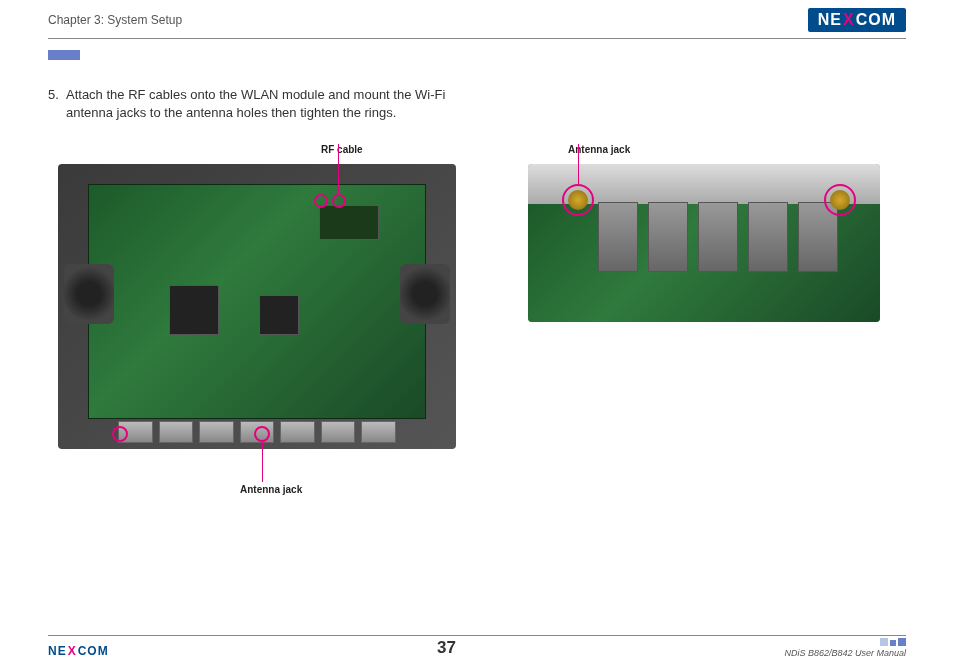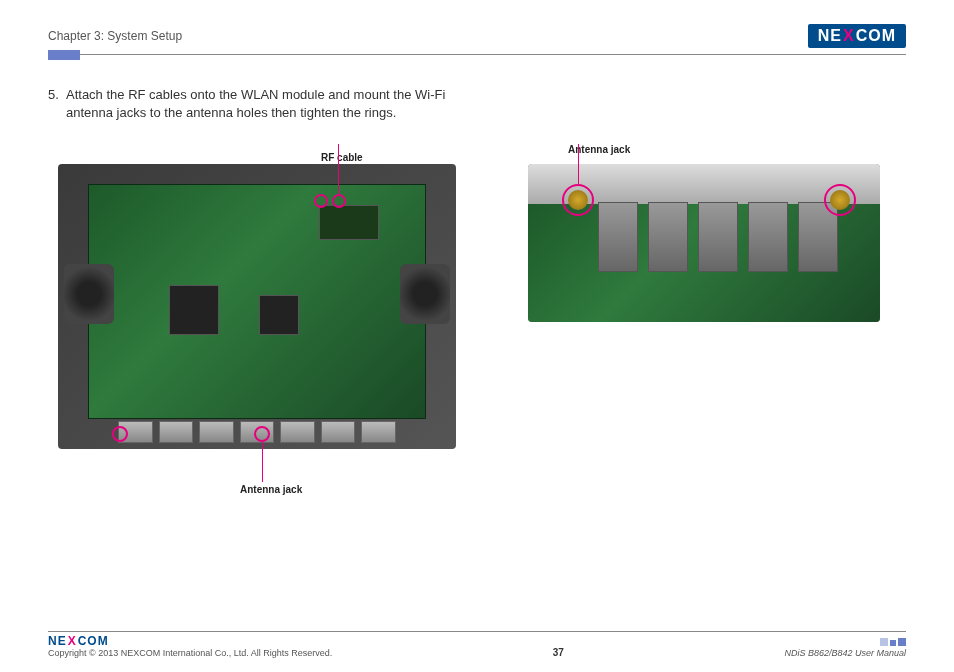--- a/index.html
+++ b/index.html
@@ -8,21 +8,21 @@
     height: 672px;
     font-family: "Segoe UI", Arial, sans-serif;
     background: #fff;
     position: relative;
     color: #333;
   }
   .page {
     position: relative;
     width: 100%;
     height: 100%;
-    padding: 22px 48px 0 48px;
+    padding: 6px 48px 0 48px;
   }
   .header {
     display: flex;
     justify-content: space-between;
     align-items: center;
     height: 28px;
   }
   .chapter {
     font-size: 12px;
     color: #555;
@@ -114,21 +114,21 @@
   .callout-circle {
     position: absolute;
     border: 2px solid #e6007e;
     border-radius: 50%;
   }
   .callout-line {
     position: absolute;
     background: #e6007e;
     width: 1px;
   }
-  .label-rf { left: 273px; top: 66px; }
+  .label-rf { left: 273px; top: 58px; }
   .label-aj-top { left: 520px; top: 58px; }
   .label-aj-bottom { left: 192px; top: 398px; }
   .fig2 .chassis {
     position:absolute; left:0; top:0; right:0; height:40px;
     background: linear-gradient(#ddd,#aaa);
   }
   .fig2 .pcb2 {
     position:absolute; left:0; top:40px; right:0; bottom:0;
     background: linear-gradient(135deg,#1d5a2a,#2f7a3d 40%,#1a4a26);
   }
@@ -161,21 +161,21 @@
   }
   .footer-logo {
     font-weight:bold;
     font-size:12px;
     color:#004c8c;
     letter-spacing:1px;
     display:inline-flex;
     align-items:center;
   }
   .footer-logo .x { color:#e6007e; margin:0 1px; }
-  .page-num { font-size:10px; font-weight:bold; color:#333; }
+  .page-num { font-size:17px; font-weight:bold; color:#333; }
   .footer-squares {
     display:flex; gap:2px; align-items:flex-end; margin-bottom:2px;
   }
   .sq { width:8px; height:8px; }
   .sq.a { background:#b8c4e6; }
   .sq.b { background:#6a7fc9; }
 </style>
 </head>
 <body>
 
@@ -253,21 +253,20 @@
 
   <div class="footer">
     <hr class="footer-rule">
     <div class="footer-row">
       <div>
         <div class="footer-logo">
           <span>NE</span>
             <span class="x">X</span>
             <span>COM</span>
         </div>
-        <div>Copyright © 2013 NEXCOM International Co., Ltd. All Rights Reserved.</div>
       </div>
       <div class="page-num">37</div>
       <div style="text-align:right;font-style:italic;">
         <div class="footer-squares" style="justify-content:flex-end;">
           <div class="sq a"></div>
           <div class="sq b" style="width:6px;height:6px;"></div>
           <div class="sq b"></div>
         </div>
         <div>NDiS B862/B842 User Manual</div>
       </div>

